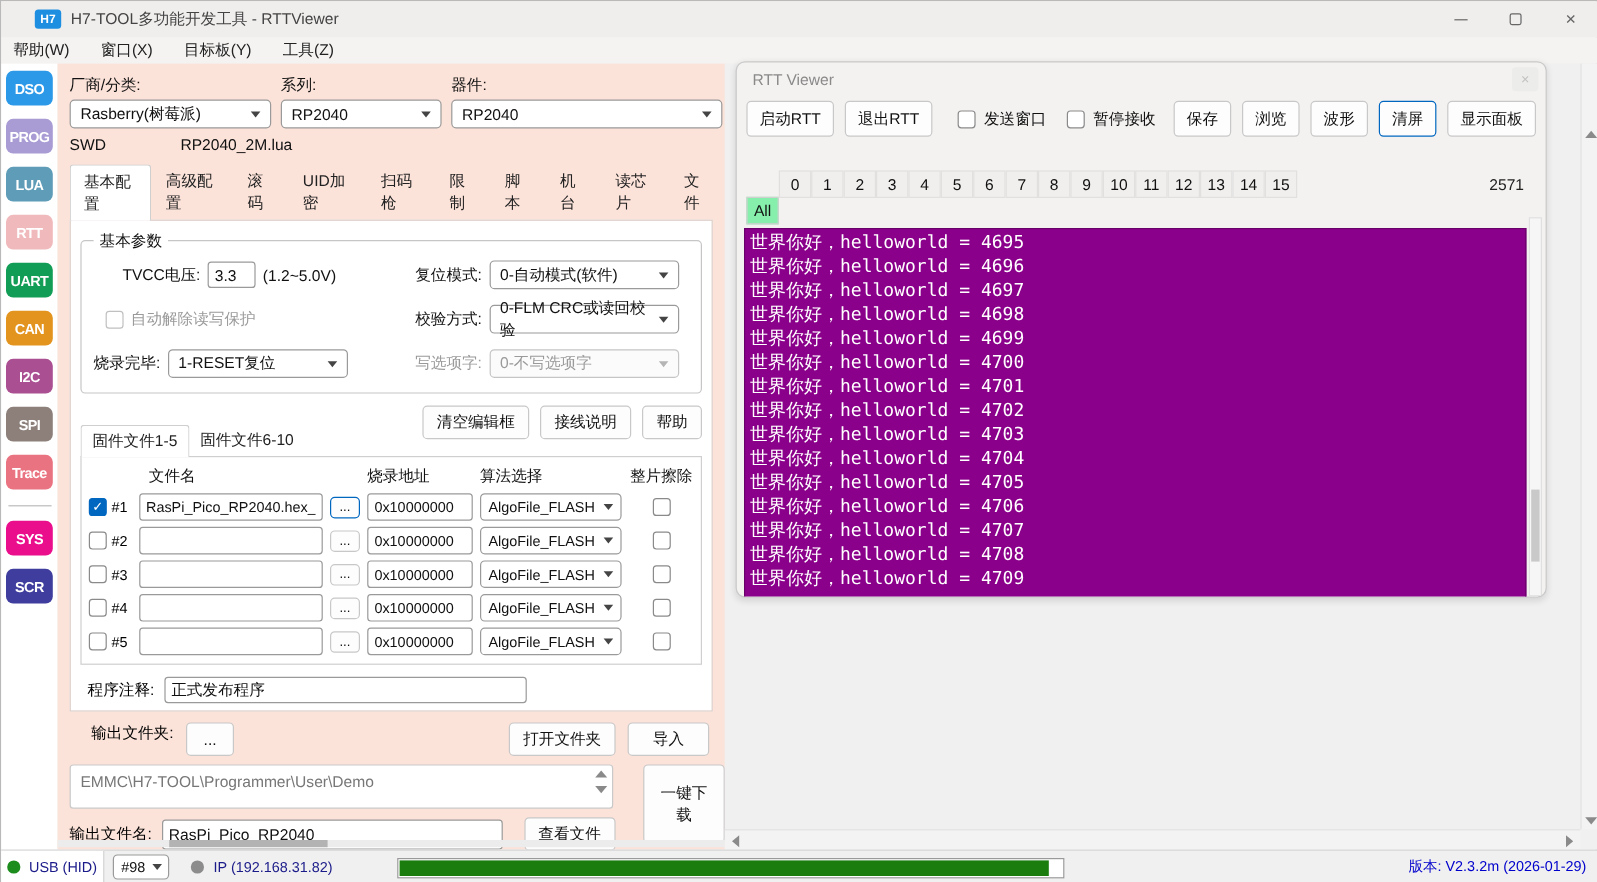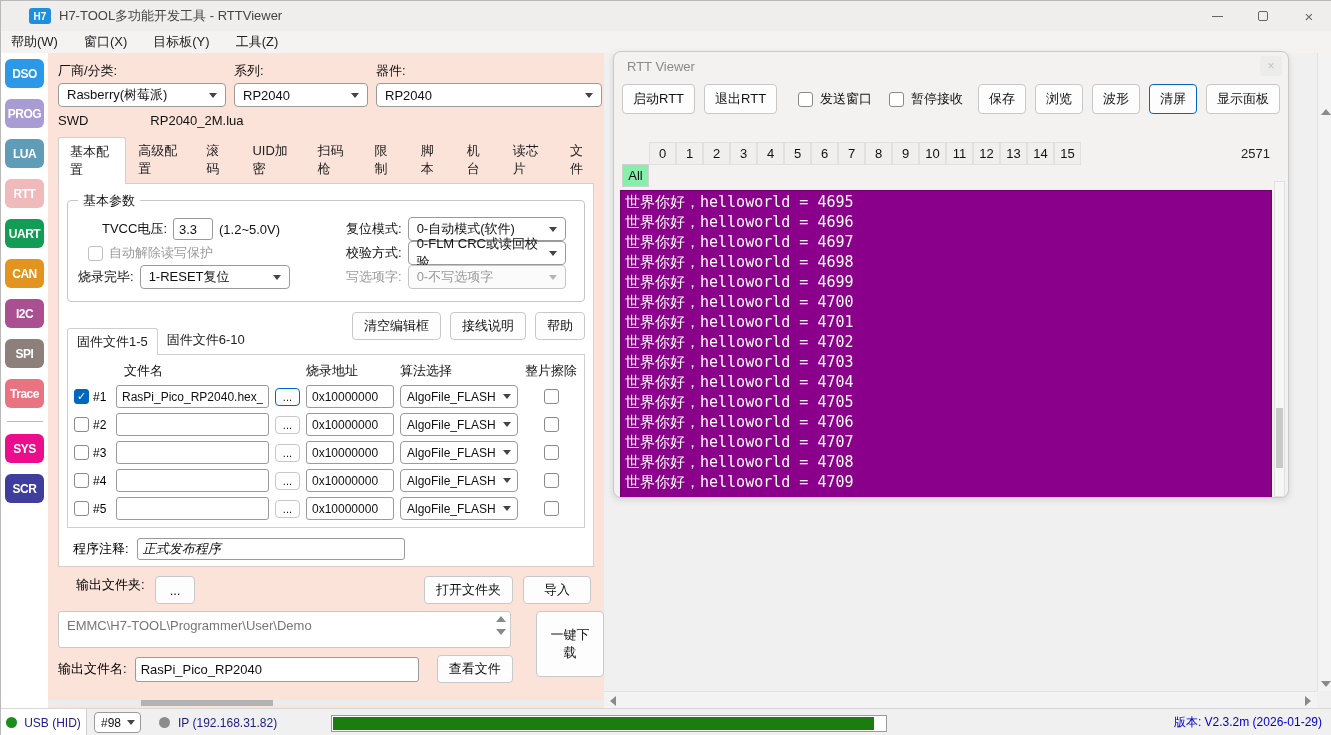--- a/index.html
+++ b/index.html
@@ -36,53 +36,53 @@
   .select.disabled .chev { border-top-color:#b5b5b5; }
   .dev-info { display:flex; gap:62px; margin-top:6px; font-size:13px; color:#111; }
 
   .main-tabs { display:flex; margin-top:8px; align-items:flex-end; }
   .tab { font-size:13px; color:#222; padding:5px 11px; border:1px solid transparent; border-bottom:none; cursor:default; }
   .tab.active { background:#fff; border-color:#cfcfcf; border-radius:3px 3px 0 0; position:relative; top:1px; }
 
   .tab-content { width:536px; background:#fff; border:1px solid #dcccc6; padding:8px 8px 6px 8px; }
   .group-box { position:relative; border:1px solid #c6c6c6; border-radius:4px; margin-top:8px; padding:16px 10px 12px 10px; }
   .group-title { position:absolute; top:-9px; left:10px; background:#fff; padding:0 5px; font-size:13px; color:#111; }
-  .gp-grid { display:grid; grid-template-columns:252px 1fr; }
+  .gp-grid { display:grid; grid-template-columns:252px 1fr; row-gap:13px; }
   .gp-cell { display:flex; align-items:center; gap:6px; font-size:13px; color:#111; }
   .gp-label { white-space:nowrap; }
   .gp-label.disabled, .cb-label.disabled { color:#9a9a9a; }
   .tin { border:1px solid #9a9a9a; border-radius:3px; height:22px; font-size:13px; padding:0 5px; color:#111; background:#fff; }
   .tvcc { width:40px; }
   .cb { width:15px; height:15px; border:1px solid #8a8a8a; border-radius:3px; background:#fff; display:flex; align-items:center; justify-content:center; font-size:11px; color:#fff; flex:none; }
   .cb.checked { background:#0067c0; border-color:#0067c0; }
   .cb.disabled { border-color:#c0c0c0; }
   .cb-row { display:flex; align-items:center; gap:7px; font-size:13px; }
 
   .mid-row { display:flex; justify-content:space-between; align-items:flex-end; margin-top:10px; }
   .btn { background:#fdfdfd; border:1px solid #c8c8c8; border-radius:4px; font-size:13px; color:#111; padding:4px 11px; cursor:default; }
   .btn.accent { border:1.5px solid #0067c0; }
   .btn-sm { padding:2px 7px; font-size:11px; border-radius:4px; }
   .action-btns { display:flex; gap:9px; margin-bottom:14px; }
-  .ftabs { display:flex; align-items:flex-start; }
+  .ftabs { display:flex; align-items:center; }
   .ftab { font-size:13px; padding:4px 9px; color:#222; }
   .ftab.active { background:#fff; border:1px solid #cfcfcf; border-bottom:none; border-radius:3px 3px 0 0; position:relative; top:1px; }
 
   .file-panel { border:1px solid #cfcfcf; padding:5px 6px 7px 6px; }
   .fhead { display:flex; gap:6px; font-size:13px; color:#111; margin:2px 0 4px 0; align-items:center; }
   .fh-num { width:36px; } .fh-name { flex:1; padding-left:8px; } .fh-brw { width:28px; }
   .fh-addr { width:88px; } .fh-algo { width:118px; } .fh-erase { width:54px; text-align:center; }
   .frow { display:flex; gap:6px; align-items:center; margin-top:5px; }
   .fcol-num { width:36px; display:flex; align-items:center; gap:4px; font-size:12px; }
   .fin { flex:1; min-width:0; border:1px solid #9a9a9a; border-radius:3px; height:23px; font-size:12px; padding:0 5px; background:#fff; color:#111; }
   .faddr { flex:none; width:88px; }
   .algo { width:118px; height:23px; font-size:12px; flex:none; padding:0 6px; }
   .fcol-erase { width:54px; display:flex; justify-content:center; }
 
   .note-row { display:flex; align-items:center; gap:8px; margin-top:10px; font-size:13px; padding-left:6px; }
-  .note-in { width:268px;font-style:italic; }
+  .note-in { width:302px; }
 
   .out-row1 { display:flex; margin-top:9px; font-size:13px; padding-left:18px; }
   .out-row1 .btn-dots { margin-left:10px; padding:3px 14px; }
   .out-row1 .spacer { flex:1; }
   .open-folder-btn { margin-right:10px; }
   .import-btn { width:68px; text-align:center; margin-right:13px; }
   .folder-area { display:flex; margin-top:7px; align-items:flex-start;gap:12px; }
   .folder-box { width:463px; height:37px; background:#fff; border:1px solid #c9c9c9; border-radius:3px; font-size:13px; color:#777; padding:6px 8px; position:relative; }
   .fb-arrows { position:absolute; right:4px; top:4px; display:flex; flex-direction:column; gap:7px; align-items:center; }
   .tri-up { width:0; height:0; border-left:5px solid transparent; border-right:5px solid transparent; border-bottom:6px solid #8a8a8a; }

